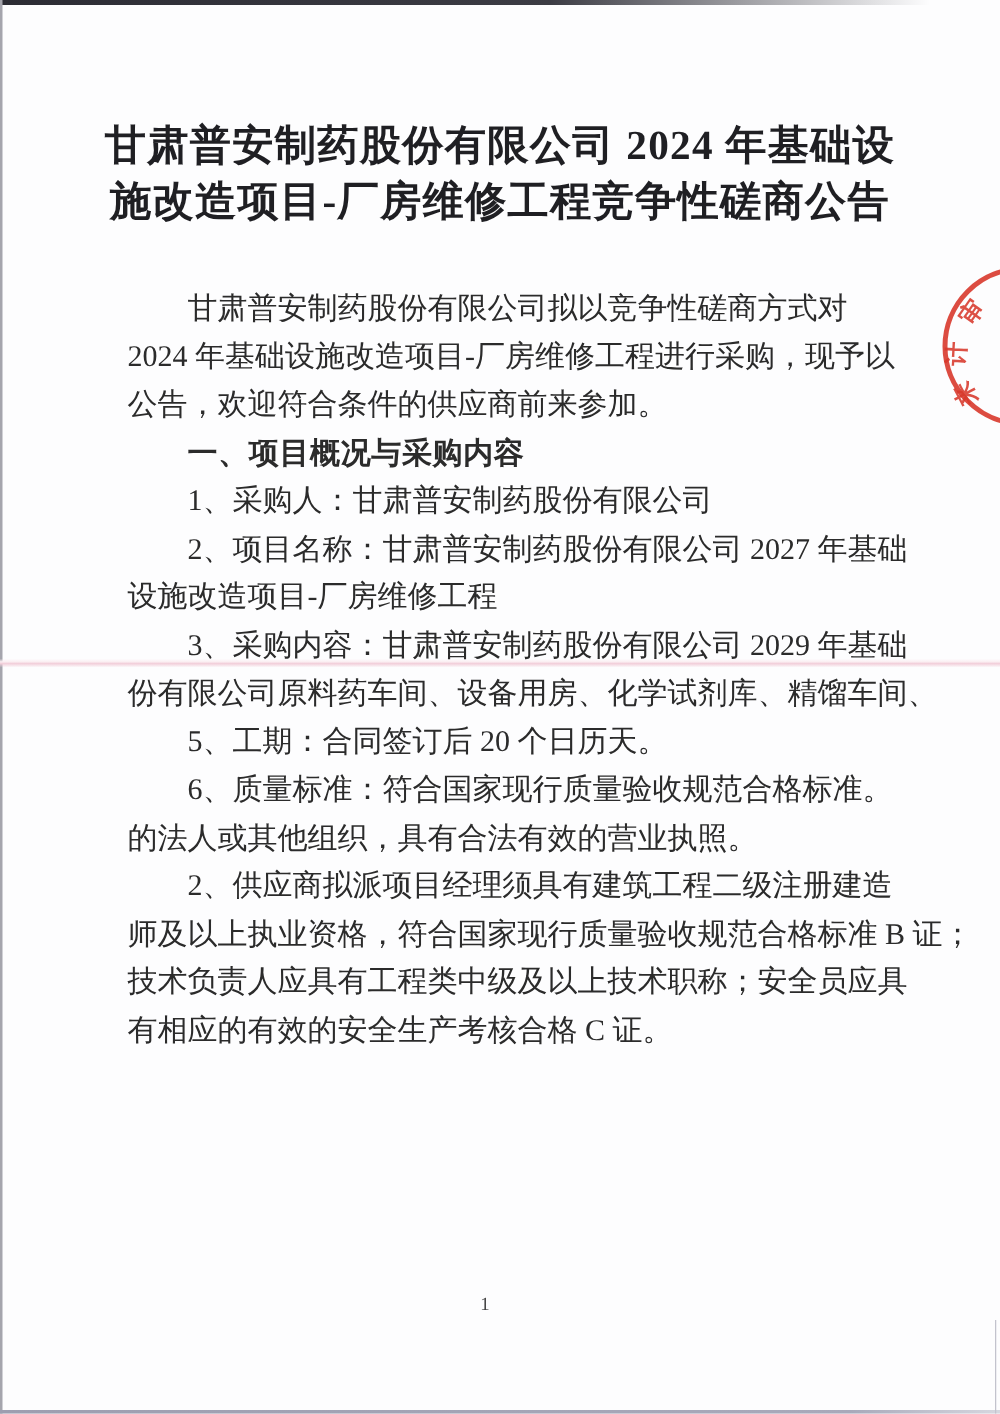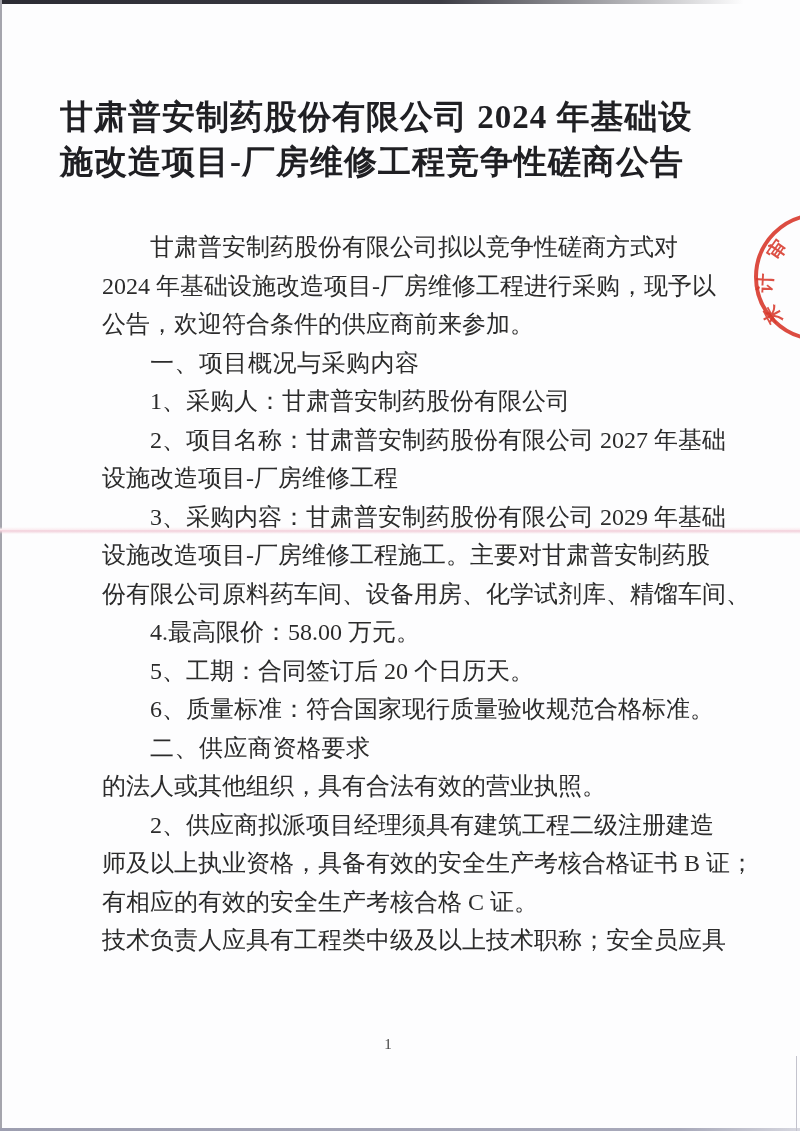--- a/index.html
+++ b/index.html
@@ -33,37 +33,37 @@
     position:absolute; top:527px; left:0; width:100%; height:7px;
     background:linear-gradient(to bottom,rgba(253,240,244,0) 0%,#fbeef2 35%,#f2cfda 55%,rgba(253,240,244,0) 100%);
   }
   .artifact-right {
     position:absolute; right:3px; bottom:0; width:1px; height:75px;
     background:#c3c3cd;
   }
   
   .title-block {
     position:absolute; top:95px; left:60px; width:680px;
-    text-align:left;
+    text-align:center;
     font-weight:bold;
     font-size:33px;
     line-height:45px;
     letter-spacing:1px;
     color:#1f1f23;
   }
   
   .body-block {
     position:absolute; top:228px; left:102px; width:618px;
     font-size:24px;
     line-height:38.5px;
   }
   .doc-line { height:38.5px; white-space:nowrap; }
   .doc-line.indent { padding-left:48px; }
   .doc-line.bold {
-    font-weight:400;
+    font-weight:700;
     font-family:"Liberation Sans","DejaVu Sans",sans-serif;
     letter-spacing:0.5px;
   }
   
   .page-number {
     position:absolute; top:1036px; left:333px; width:110px;
     text-align:center;
     font-size:15px; color:#444;
   }
   
@@ -134,62 +134,53 @@
       </div>
 
       <div class="doc-line">
         <span>设施改造项目-厂房维修工程</span>
       </div>
 
       <div class="doc-line indent">
         <span>3、采购内容：甘肃普安制药股份有限公司 2029 年基础</span>
       </div>
 
-      <div class="doc-line">
-        <span>设施改造项目-厂房维修工程施工。主要对甘肃普安制药股</span>
-      </div>
 
       <div class="doc-line">
         <span>份有限公司原料药车间、设备用房、化学试剂库、精馏车间、</span>
       </div>
 
 
-      <div class="doc-line indent">
-        <span>4.最高限价：58.00 万元。</span>
-      </div>
 
       <div class="doc-line indent">
         <span>5、工期：合同签订后 20 个日历天。</span>
       </div>
 
       <div class="doc-line indent">
         <span>6、质量标准：符合国家现行质量验收规范合格标准。</span>
       </div>
 
-      <div class="doc-line indent bold">
-        <span>二、供应商资格要求</span>
-      </div>
 
 
       <div class="doc-line">
         <span>的法人或其他组织，具有合法有效的营业执照。</span>
       </div>
 
       <div class="doc-line indent">
         <span>2、供应商拟派项目经理须具有建筑工程二级注册建造</span>
       </div>
 
       <div class="doc-line">
-        <span>师及以上执业资格，具备有效的安全生产考核合格证书 B 证；</span>
+        <span>师及以上执业资格，符合国家现行质量验收规范合格标准 B 证；</span>
+      </div>
+
+      <div class="doc-line">
+        <span>技术负责人应具有工程类中级及以上技术职称；安全员应具</span>
       </div>
 
       <div class="doc-line">
         <span>有相应的有效的安全生产考核合格 C 证。</span>
-      </div>
-
-      <div class="doc-line">
-        <span>技术负责人应具有工程类中级及以上技术职称；安全员应具</span>
       </div>
     </div>
 
   <div class="page-number">1</div>
 
 </div>
 
 </body></html>

